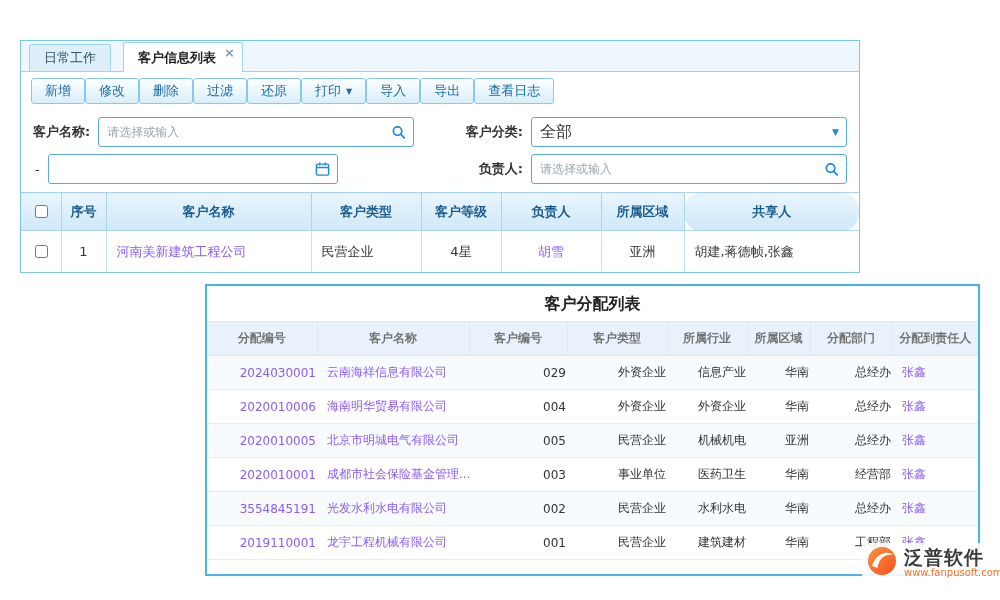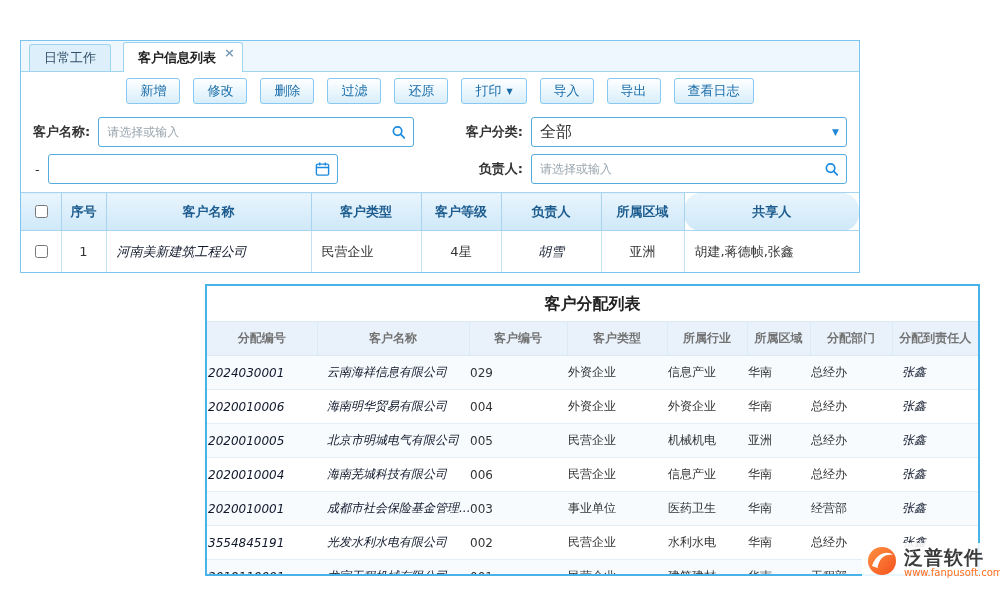--- a/index.html
+++ b/index.html
@@ -1,31 +1,31 @@
 <!DOCTYPE html>
 <html><head>
 <meta charset="utf-8">
 <style>
   html,body{margin:0;padding:0;}
   body{
     width:1000px;height:600px;position:relative;overflow:hidden;
     background:#ffffff;
     font-family:"DejaVu Sans","Liberation Sans",sans-serif;
   }
-  .link{color:#0f172a;text-decoration:none;cursor:pointer;font-style:italic;}
+  .link{color:#8b5cf6;text-decoration:none;cursor:pointer;}
 
   
   .top-panel{position:absolute;left:20px;top:40px;width:838px;border:1px solid #7cc5ee;background:#fff;}
   .tabbar{height:30px;background:#edf7fd;border-bottom:1px solid #9fd4f1;display:flex;align-items:flex-end;padding-left:8px;gap:12px;}
   .tab{height:26px;display:flex;align-items:center;gap:6px;padding:0 14px;font-size:13px;color:#33506a;
        background:#ddeffa;border:1px solid #9fd4f1;border-bottom:none;border-radius:3px 3px 0 0;cursor:pointer;}
   .tab.active{background:#fff;font-weight:bold;color:#222;height:29px;margin-bottom:-1px;}
   .tab-close{color:#7a9cb8;font-size:13px;line-height:1;align-self:flex-start;margin:3px -7px 0 2px;}
 
-  .toolbar{display:flex;align-items:center;gap:13px;padding:6px 10px 4px;justify-content:center;}
+  .toolbar{display:flex;align-items:center;padding:6px 10px 4px;}
   .btn{height:26px;padding:0 13px;display:inline-flex;align-items:center;gap:5px;
        background:linear-gradient(#feffff,#d8eefb);border:1px solid #86c8ef;border-radius:3px;
        font-size:13px;color:#1a6ca8;font-family:inherit;cursor:pointer;white-space:nowrap;}
   .btn .caret{font-size:8px;color:#1a6ca8;}
 
   .filters{padding:7px 12px 8px;}
   .frow{display:flex;align-items:center;margin-top:7px;}
   .frow:first-child{margin-top:2px;}
   .flabel{font-size:13px;font-weight:bold;color:#333;margin-right:8px;white-space:nowrap;}
   .fbox{position:relative;display:inline-flex;align-items:center;height:28px;border:1px solid #55abdf;border-radius:3px;background:#fff;}
@@ -49,21 +49,21 @@
   .ttable th:last-child,.ttable td:last-child{border-right:none;border-radius:17px;}
   .ttable tr:last-child td{border-bottom:none;}
 
   
   .bottom-panel{position:absolute;left:205px;top:284px;width:775px;height:292px;border:2px solid #47b3e9;background:#fff;overflow:hidden;box-sizing:border-box;}
   .panel-title{height:35px;line-height:35px;text-align:center;font-size:16px;font-weight:bold;color:#222;}
   .btable{width:100%;border-collapse:collapse;table-layout:fixed;}
   .btable th{height:31px;background:#e9f2fb;font-size:12px;color:#737373;font-weight:bold;
              border-top:1px solid #dbe9f6;border-bottom:1px solid #dbe9f6;border-right:1px solid #dde9f5;}
   .btable th:last-child{border-right:none;}
-  .btable td{height:31px;font-size:12px;color:#333;text-align:left;border-bottom:1px solid #e3eef8;overflow:hidden;white-space:nowrap;}
+  .btable td{height:31px;font-size:12px;color:#333;text-align:right;border-bottom:1px solid #e3eef8;overflow:hidden;white-space:nowrap;}
   .btable tbody tr:nth-child(odd) td{background:#f7fbfe;}
   .btable .tleft{text-align:left;padding-left:10px;}
 
   
   .logo{position:absolute;left:862px;top:543px;display:flex;align-items:center;gap:6px;padding:2px 4px;background:rgba(255,255,255,.88);}
   .logo-name{display:block;font-size:19px;font-weight:bold;color:#3c3c3c;letter-spacing:1px;
              font-family:"DejaVu Serif","Liberation Serif",serif;line-height:1.1;}
   .logo-url{display:block;font-size:10px;color:#ff6e1e;line-height:1.2;}
 </style>
 </head>
@@ -250,30 +250,20 @@
             <td><a class="link">2020010005</a></td>
             <td class="tleft"><a class="link">北京市明城电气有限公司</a></td>
             <td>005</td>
             <td>民营企业</td>
             <td>机械机电</td>
             <td>亚洲</td>
             <td>总经办</td>
             <td class="tleft"><a class="link">张鑫</a></td>
           </tr>
           <tr>
-            <td><a class="link">2020010004</a></td>
-            <td class="tleft"><a class="link">海南芜城科技有限公司</a></td>
-            <td>006</td>
-            <td>民营企业</td>
-            <td>信息产业</td>
-            <td>华南</td>
-            <td>总经办</td>
-            <td class="tleft"><a class="link">张鑫</a></td>
-          </tr>
-          <tr>
             <td><a class="link">2020010001</a></td>
             <td class="tleft"><a class="link">成都市社会保险基金管理...</a></td>
             <td>003</td>
             <td>事业单位</td>
             <td>医药卫生</td>
             <td>华南</td>
             <td>经营部</td>
             <td class="tleft"><a class="link">张鑫</a></td>
           </tr>
           <tr>

